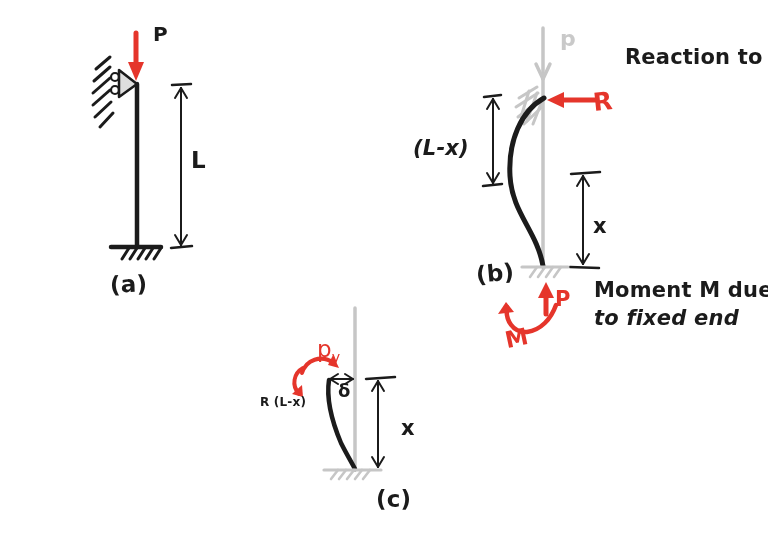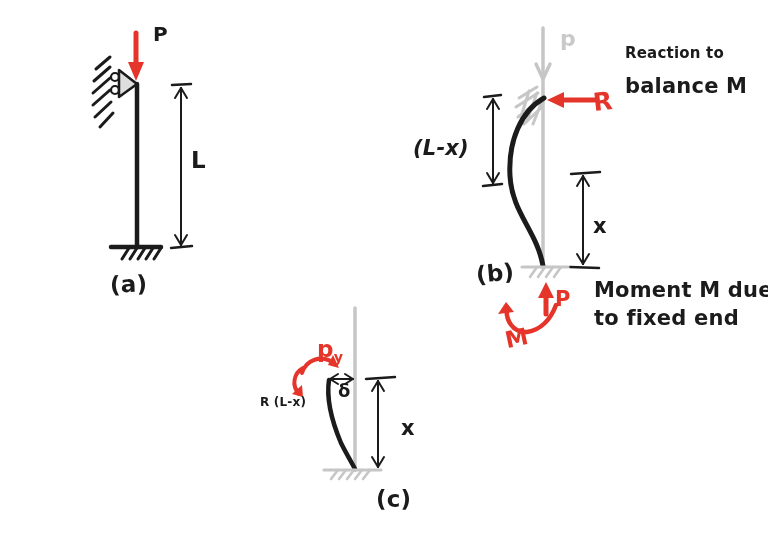--- a/index.html
+++ b/index.html
@@ -170,29 +170,28 @@
       </g>
     </g>
   </svg>
 
   <div class="lbl hw" style="left:153px;top:24px;font-size:20px;">P</div>
   <div class="lbl hw" style="left:191px;top:148px;font-size:23px;">L</div>
   <div class="lbl hw" style="left:110px;top:272px;font-size:23px;transform:rotate(-2deg);">(a)</div>
 
   <div class="lbl hw gray-text" style="left:560px;top:27px;font-size:22px;">p</div>
   <div class="lbl hw red-text" style="left:593px;top:89px;font-size:25px;font-weight:700;transform:rotate(-6deg);">R</div>
-  <div class="lbl hw" style="left:625px;top:46px;font-size:15px;">Reaction to</div>
-  <div class="lbl hw" style="left:625px;top:75px;font-size:21px;">balance M</div>
+  <div class="lbl hw" style="left:625px;top:46px;font-size:21px;">Reaction to</div>
   <div class="lbl hw" style="left:413px;top:137px;font-size:21px;font-style:italic;">(L-x)</div>
   <div class="lbl hw" style="left:593px;top:215px;font-size:21px;">x</div>
   <div class="lbl hw" style="left:476px;top:261px;font-size:23px;transform:rotate(-5deg);">(b)</div>
   <div class="lbl hw red-text" style="left:555px;top:288px;font-size:21px;font-weight:700;">P</div>
   <div class="lbl hw red-text" style="left:505px;top:326px;font-size:23px;font-weight:700;transform:rotate(-12deg);">M</div>
   <div class="lbl hw" style="left:594px;top:279px;font-size:21px;">Moment M due</div>
-  <div class="lbl hw" style="left:594px;top:307px;font-size:21px;">to fixed end</div>
+  <div class="lbl hw" style="left:594px;top:307px;font-size:21px;font-style:italic;">to fixed end</div>
 
-  <div class="lbl hw red-text" style="left:317px;top:337px;font-size:23px;font-weight:700;"><span>p</span><span class="sub">y</span></div>
+  <div class="lbl hw red-text" style="left:317px;top:337px;font-size:23px;font-weight:400;"><span>p</span><span class="sub">y</span></div>
   <div class="lbl hw" style="left:260px;top:396px;font-size:12px;">R (L-x)</div>
   <div class="lbl hw" style="left:338px;top:382px;font-size:18px;">δ</div>
   <div class="lbl hw" style="left:401px;top:417px;font-size:21px;">x</div>
   <div class="lbl hw" style="left:376px;top:487px;font-size:23px;">(c)</div>
 
 </div>
 
 </body></html>

